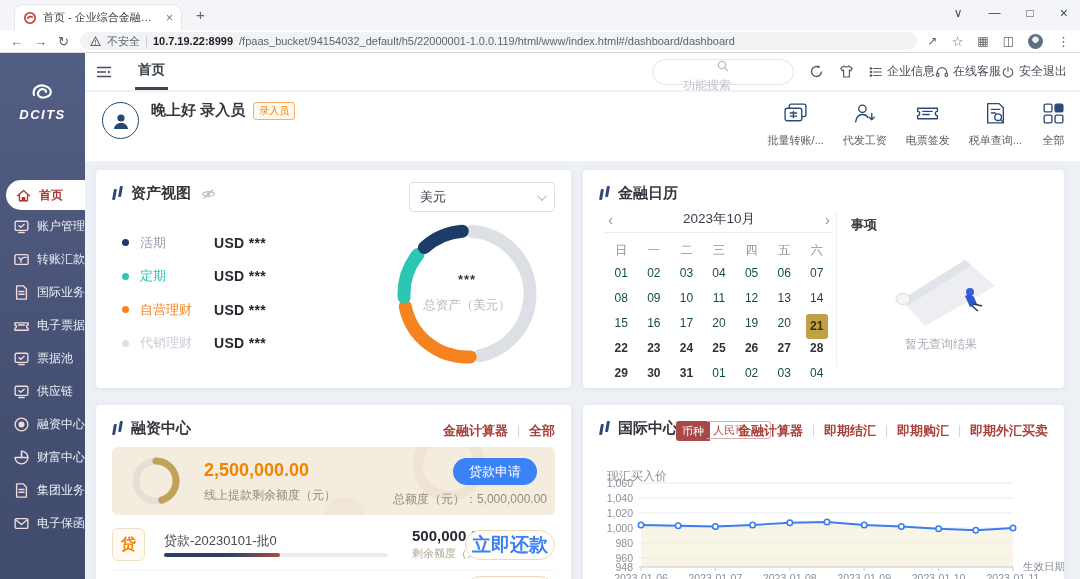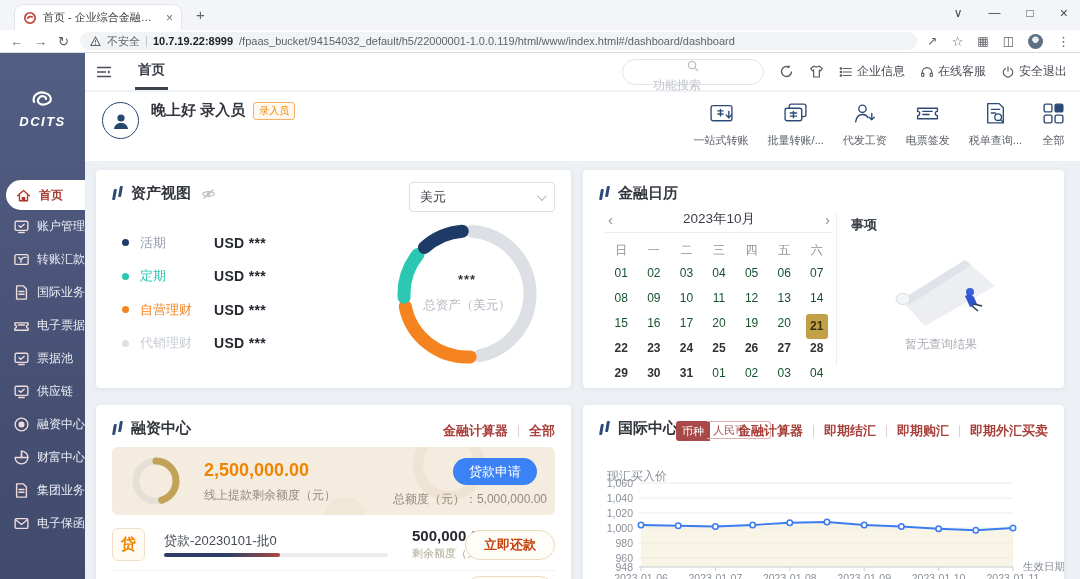--- a/index.html
+++ b/index.html
@@ -29,21 +29,21 @@
   .url-div { width:1px; height:11px; background:#c8cbce; }
   .url-host { color:#202124; font-weight:bold; }
   .url-path { color:#5f6368; white-space:nowrap; overflow:hidden; text-overflow:ellipsis; }
   .tb-icons { display:flex; align-items:center; gap:14px; color:#5f6368; font-size:12px; }
   .tb-icons span { cursor:pointer; line-height:1; }
   .tb-avatar { width:15px; height:15px; border-radius:50%; background:#5d7083;
                background:radial-gradient(circle at 50% 38%, #e8ecef 0 3px, #5d7083 3.5px); }
   
   #sidebar { position:absolute; left:0; top:53px; width:85px; height:526px;
              background:linear-gradient(180deg,#535e84 0%,#454f72 70%,#414b6d 100%); }
-  .logo { text-align:center; padding-top:35px; color:#fff; }
+  .logo { text-align:center; padding-top:28px; color:#fff; }
   .logo svg { display:block; margin:0 auto; }
   .logo-text { font-size:13px; font-weight:bold; font-style:italic; letter-spacing:1.5px; margin-top:2px; }
   #side-menu { position:absolute; left:0; top:127px; width:100%; }
   .side-item { height:33px; display:flex; align-items:center; gap:7px; padding-left:13px;
                color:#edeff6; font-size:12px; cursor:pointer; }
   .side-item .ic { width:17px; height:17px; display:flex; align-items:center; justify-content:center; color:#f0dcdc; }
   .side-item.active { background:#fff; height:30px; margin-left:6px; border-radius:15px 0 0 15px;
                       padding-left:9px; color:#a63d33; font-weight:bold; }
   .side-item.active .ic { color:#b0392e; }
   
@@ -148,21 +148,21 @@
   .loan-badge { position:absolute; left:0; top:5px; width:33px; height:33px; border:1px solid #eee0c8;
                 background:#fffbf3; border-radius:6px; color:#f08300; font-weight:bold; font-size:15px;
                 display:flex; align-items:center; justify-content:center; }
   .loan-name { position:absolute; left:52px; top:9px; font-size:13px; color:#464b53; }
   .loan-progress { position:absolute; left:52px; top:30px; width:224px; height:4px; background:#ececec; border-radius:2px; }
   .loan-progress i { display:block; height:100%; border-radius:2px;
                      background:linear-gradient(90deg,#2e3f66 55%,#a84a44 100%); }
   .loan-amount { position:absolute; left:300px; top:4px; font-size:15px; font-weight:bold; color:#24282f; }
   .loan-amount-label { position:absolute; left:300px; top:23px; font-size:11px; color:#b0a995; }
   .repay-btn { position:absolute; right:0; top:7px; width:90px; height:30px; border:1px solid #ecd9ba;
-               background:#fffdf8; border-radius:15px; color:#c2410c; font-size:13px; font-weight:bold;
+               background:#fffdf8; border-radius:15px; color:#3b82f6; font-size:19px; font-weight:bold;
                display:flex; align-items:center; justify-content:center; cursor:pointer; }
   .loan-div { position:absolute; left:16px; right:16px; top:165px; height:1px; background:#f2f2f2; }
   .partial-btn { position:absolute; right:16px; top:171px; width:90px; height:30px;
                  border:1px solid #ecd9ba; border-radius:15px; background:#fffdf8; }
   
   .ccy-tag { position:absolute; left:93px; top:16px; height:20px; line-height:20px; background:#a84848;
              color:#fff; font-size:11px; padding:0 6px; border-radius:3px 0 0 3px; }
   .ccy-select { position:absolute; left:124px; top:16px; width:64px; height:18px; border:1px solid #dcaeae;
                 border-left:none; border-radius:0 3px 3px 0; display:flex; align-items:center;
                 justify-content:space-between; padding:0 6px; font-size:11px; color:#a84848; cursor:pointer; }
@@ -358,21 +358,21 @@
         <svg width="15" height="15" viewBox="0 0 15 15">
             <path d="M12.5 7.5 A5 5 0 1 1 10.4 3.4" fill="none" stroke="#565d66" stroke-width="1.4"></path>
             <path d="M10.2 1l.5 2.8L7.9 3.2z" fill="#565d66"></path>
           </svg>
       </span>
       <span class="hicon">
         <svg width="15" height="15" viewBox="0 0 15 15">
             <path d="M5 2 1.7 4.5 3.4 6.8 4.6 6v7h5.8V6l1.2.8 1.7-2.3L10 2c-.8 1.2-4.2 1.2-5 0z" fill="none" stroke="#565d66" stroke-width="1.2" stroke-linejoin="round"></path>
           </svg>
       </span>
-      <div id="header-links" style="display:flex;gap:15px">
+      <div id="header-links" style="display:flex;">
           <div class="hlink">
             <span class="ic" style="width:14px;height:14px">
               <svg width="100%" height="100%" viewBox="0 0 16 15" fill="none" stroke="currentColor" stroke-width="1.3" stroke-linecap="round" stroke-linejoin="round">
                 <path d="M5 3.5h9M5 7.5h9M5 11.5h9"></path>
                 <circle cx="2.2" cy="3.5" r=".9" fill="currentColor"></circle>
                 <circle cx="2.2" cy="7.5" r=".9" fill="currentColor"></circle>
                 <circle cx="2.2" cy="11.5" r=".9" fill="currentColor"></circle>
               </svg>
             </span>
             <span>企业信息</span>
@@ -405,31 +405,20 @@
       <svg width="22" height="22" viewBox="0 0 22 22">
           <circle cx="11" cy="8" r="3.6" fill="#27476e"></circle>
           <path d="M4 19c.6-4.2 3.4-6 7-6s6.4 1.8 7 6z" fill="#27476e"></path>
         </svg>
     </div>
     <div class="greet-name">
       <span>晚上好 录入员</span>
       <span class="role-badge">录入员</span>
     </div>
     <div class="quick-actions">
-        <div class="qa">
-          <span class="ic">
-            <svg width="100%" height="100%" viewBox="0 0 24 24" fill="none" stroke="currentColor" stroke-width="1.3" stroke-linecap="round" stroke-linejoin="round">
-              <rect x="2" y="4.5" width="20" height="14.5" rx="2"></rect>
-              <path d="M8.5 9.5h5M8.5 12.5h5M11 8v6.5"></path>
-              <path d="M16.5 13.5l2.5 2.5 2.5-2.5"></path>
-              <path d="M19 10v6"></path>
-            </svg>
-          </span>
-          <span class="qa-label">一站式转账</span>
-        </div>
         <div class="qa">
           <span class="ic">
             <svg width="100%" height="100%" viewBox="0 0 24 24" fill="none" stroke="currentColor" stroke-width="1.3" stroke-linecap="round" stroke-linejoin="round">
               <rect x="2" y="7" width="16" height="12" rx="2"></rect>
               <path d="M6 7V5a2 2 0 0 1 2-2h12a2 2 0 0 1 2 2v8a2 2 0 0 1-2 2h-2"></path>
               <path d="M7 11.5h6M7 14.5h6M10 10v6"></path>
             </svg>
           </span>
           <span class="qa-label">批量转账/...</span>
         </div>

